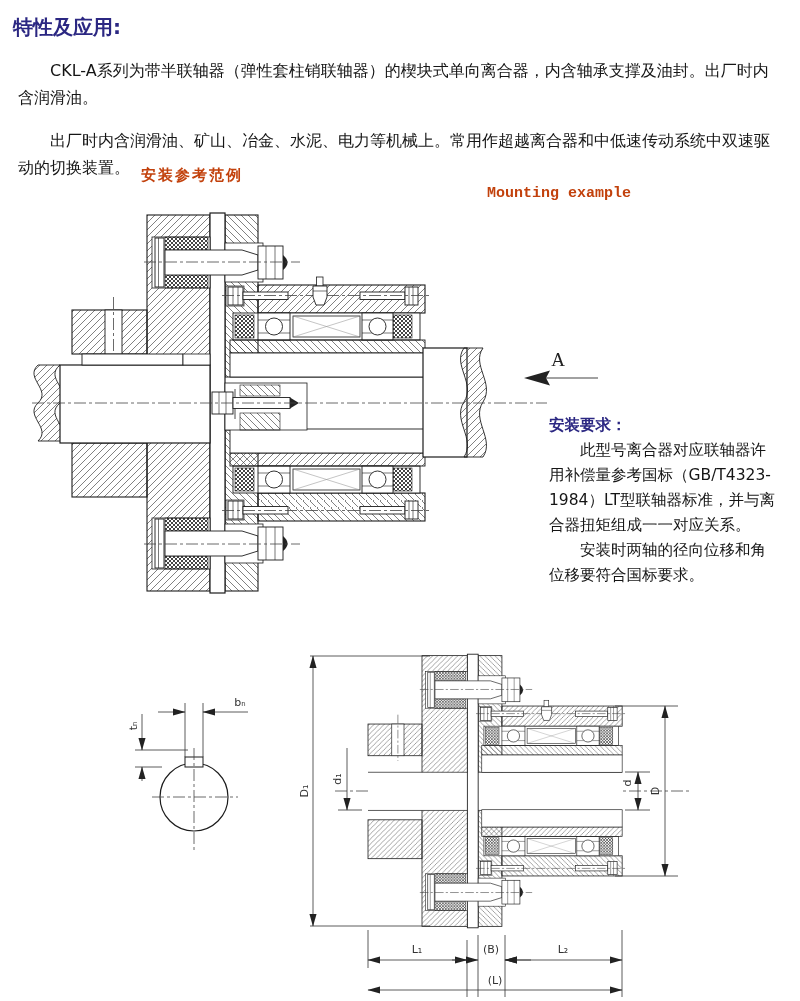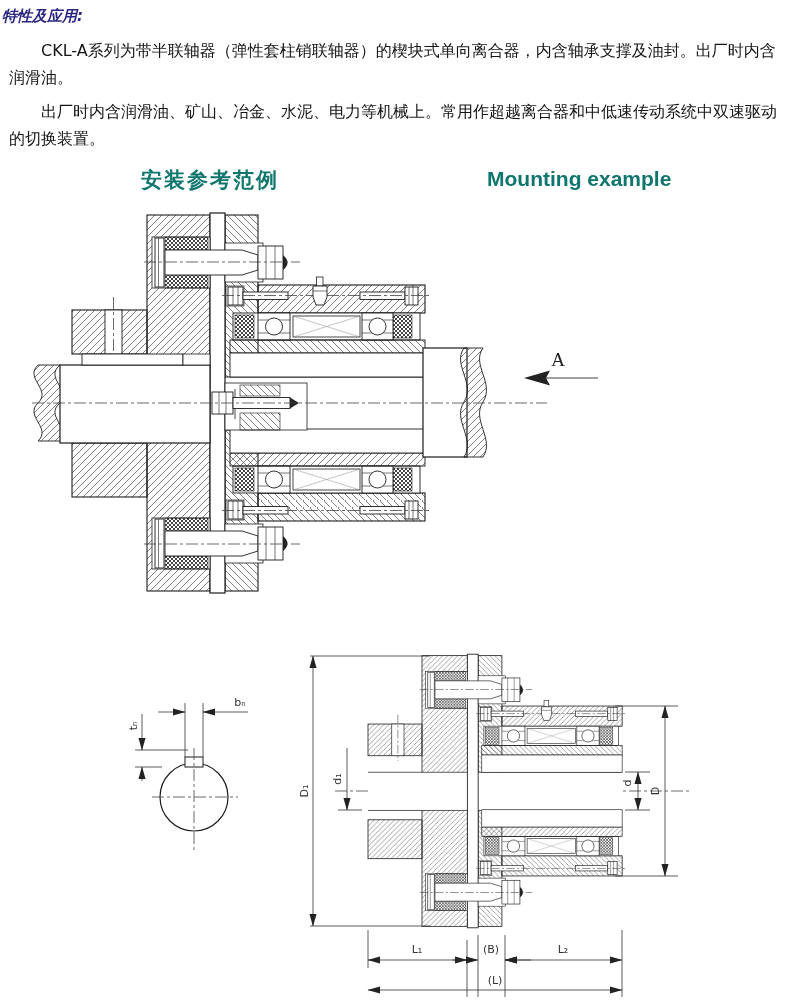--- a/index.html
+++ b/index.html
@@ -1,24 +1,24 @@
 <!DOCTYPE html>
 <html><head>
 <meta charset="utf-8">
 <style>
   html,body{margin:0;padding:0;background:#fff;}
   #page{position:relative;width:800px;height:1001px;background:#fff;overflow:hidden;
         font-family:"DejaVu Sans",sans-serif;color:#151515;}
   .intro{position:absolute;left:2px;top:3px;width:788px;font-size:16px;line-height:27px;}
-  .intro h1{margin:0;font-size:15px;font-weight:bold;font-style:italic;}
-  .intro p{margin:7px;text-indent:2em;}
+  .intro h1{margin:11px;font-size:20px;font-weight:bold;}
+  .intro p{margin:16px;text-indent:2em;}
   .accent{color:#2b2782;}
-  .sec-title{position:absolute;font-size:21px;font-weight:bold;color:#0f766e;white-space:nowrap;}
+  .sec-title{position:absolute;font-size:15px;font-weight:bold;color:#c2410c;white-space:nowrap;}
   #title-zh{left:141px;top:166px;letter-spacing:2px;}
-  #title-en{left:487px;top:167px;font-family:Liberation Sans, sans-serif;}
+  #title-en{left:487px;top:185px;font-family:Liberation Mono, monospace;}
   .req{position:absolute;left:549px;top:413px;width:232px;font-size:15.5px;line-height:25px;}
   .req h2{margin:0;font-size:15.5px;font-weight:bold;}
   .req p{margin:0;text-indent:2em;}
   svg{position:absolute;left:0;top:0;}
   svg text.dim{font-family:"DejaVu Sans",sans-serif;font-size:11px;fill:#333;}
   svg text.viewlbl{font-family:"Liberation Serif","DejaVu Serif",serif;font-size:19px;fill:#222;}
   .cl{fill:none;stroke:#444;stroke-width:0.8;stroke-dasharray:12 3 3 3;}
   .dl{stroke:#333;stroke-width:0.8;fill:none;}
 </style>
 </head>
@@ -28,20 +28,25 @@
 
   <div class="intro">
     <h1 class="accent"><span>特性及应用:</span></h1>
     <p>CKL-A系列为带半联轴器（弹性套柱销联轴器）的楔块式单向离合器，内含轴承支撑及油封。出厂时内含润滑油。</p>
     <p>出厂时内含润滑油、矿山、冶金、水泥、电力等机械上。常用作超越离合器和中低速传动系统中双速驱动的切换装置。</p>
   </div>
 
   <div id="title-zh" class="sec-title">安装参考范例</div>
   <div id="title-en" class="sec-title">Mounting example</div>
 
+  <div class="req">
+    <h2 class="accent">安装要求：</h2>
+    <p>此型号离合器对应联轴器许用补偿量参考国标（GB/T4323-1984）LT型联轴器标准，并与离合器扭矩组成一一对应关系。</p>
+    <p>安装时两轴的径向位移和角位移要符合国标要求。</p>
+  </div>
 
   <svg width="800" height="1001" viewBox="0 0 800 1001">
     <defs>
       <pattern id="hA" width="7" height="7" patternUnits="userSpaceOnUse">
         <path d="M-1,8 L8,-1" stroke="#4a4a4a" stroke-width="0.7"></path>
       </pattern>
       <pattern id="hB" width="7" height="7" patternUnits="userSpaceOnUse">
         <path d="M-1,-1 L8,8" stroke="#4a4a4a" stroke-width="0.7"></path>
       </pattern>
       <pattern id="dn" width="4" height="4" patternUnits="userSpaceOnUse">

